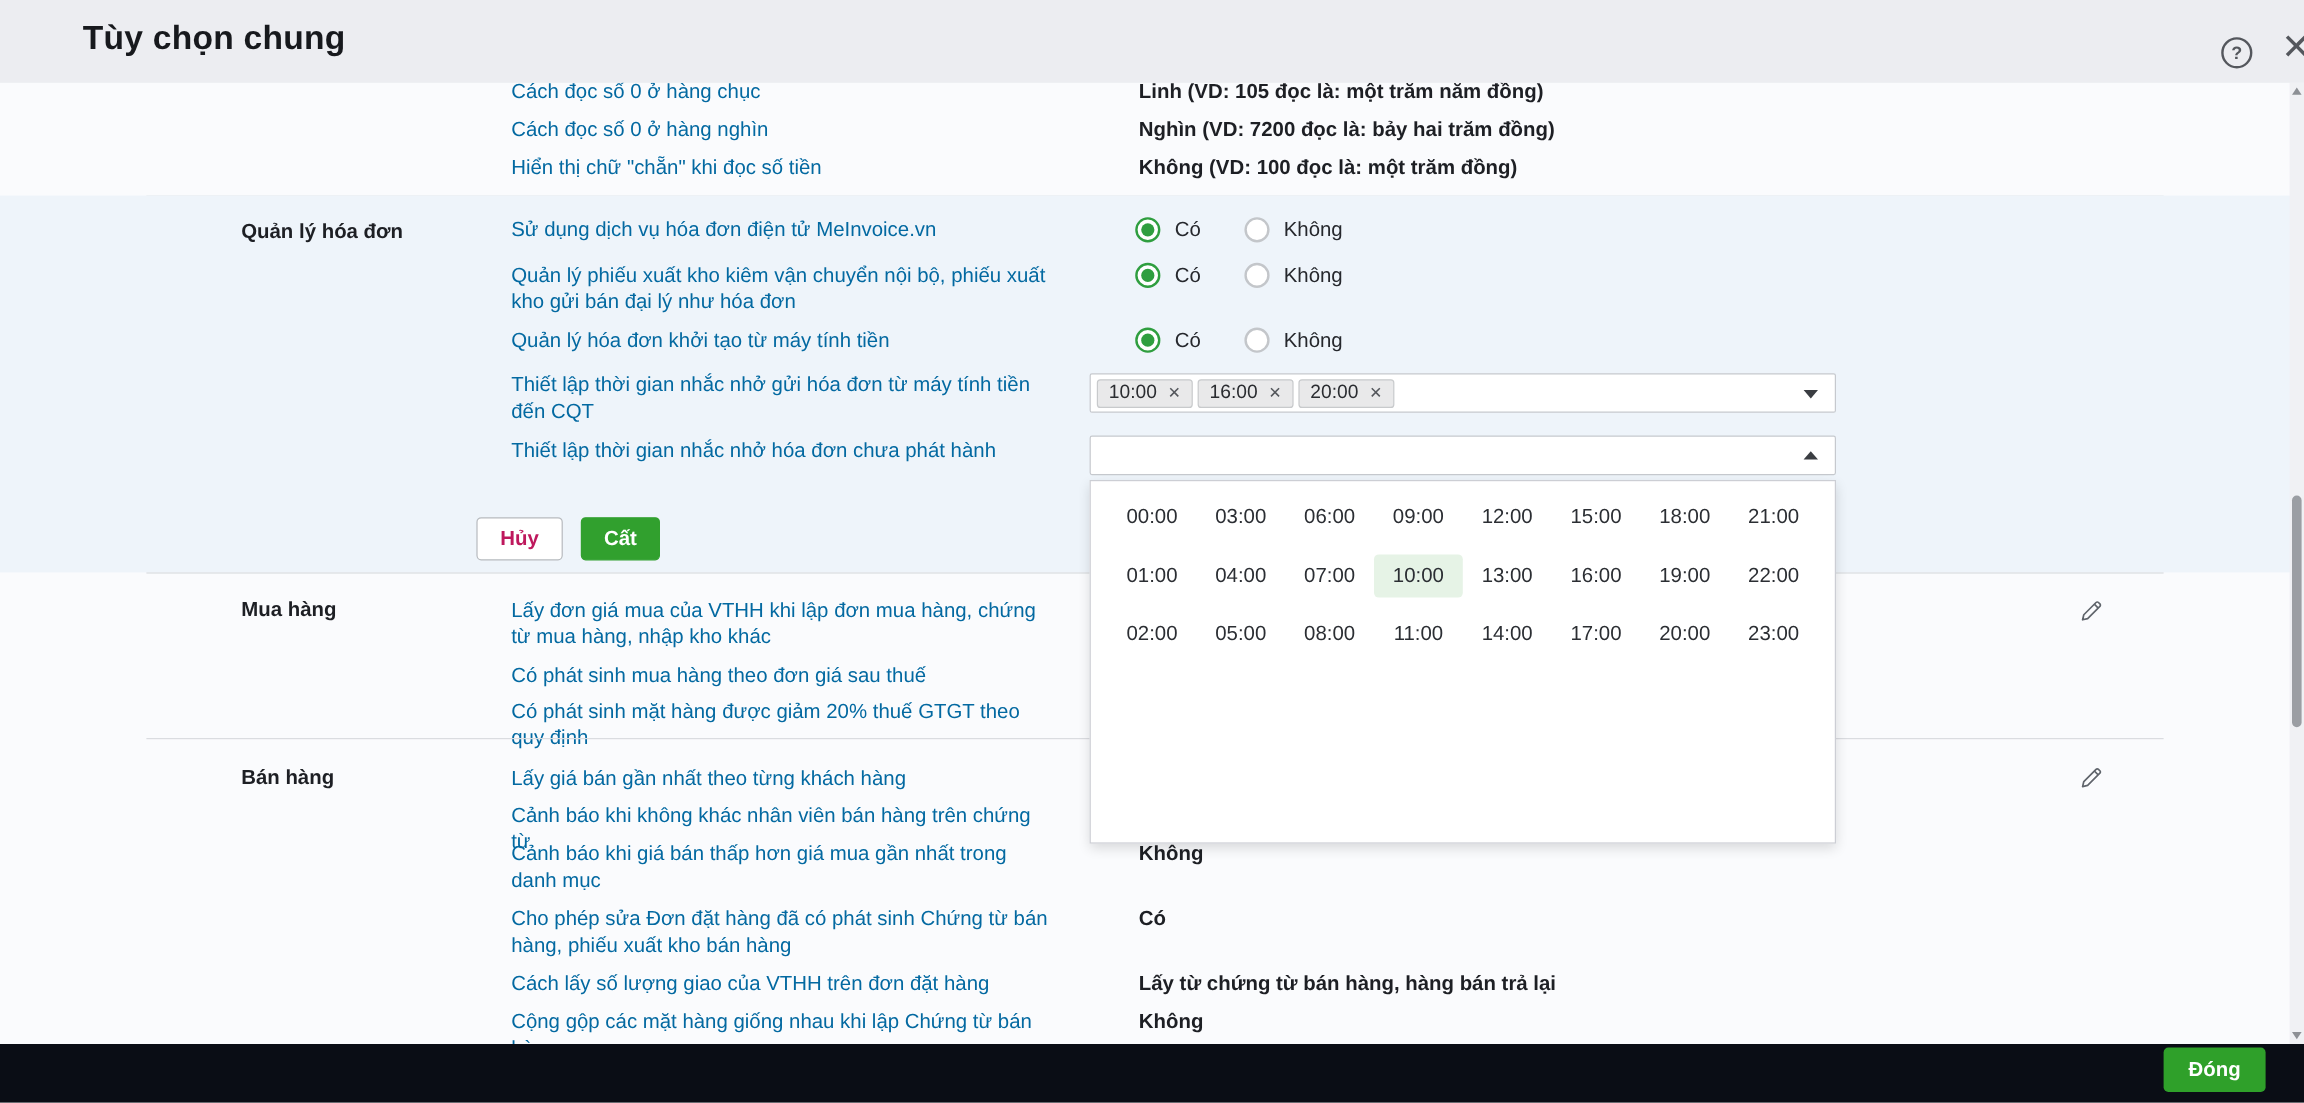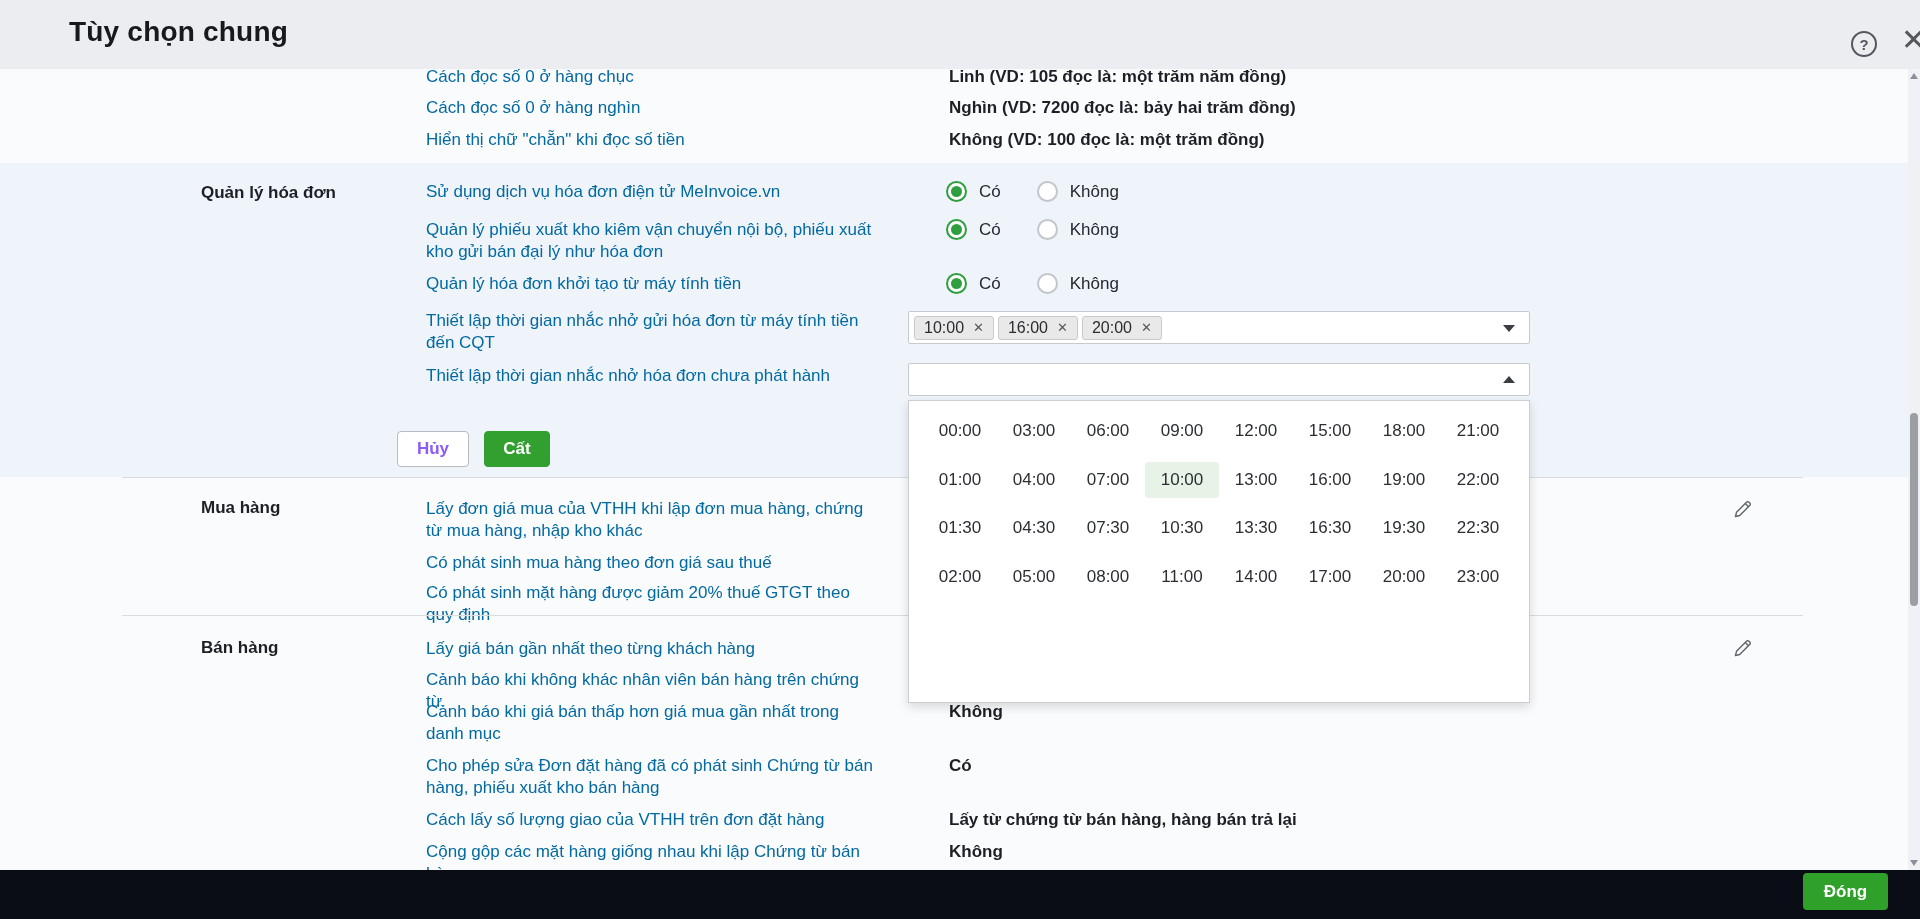--- a/index.html
+++ b/index.html
@@ -42,21 +42,21 @@
   .chip .x{font-size:13px;font-weight:bold;color:#54575c;cursor:pointer;}
   
   .panel{left:908px;top:400px;width:622px;height:303px;background:#fff;border:1px solid #ccced4;
     box-sizing:border-box;box-shadow:0 4px 10px rgba(0,0,0,.14);z-index:20;padding:6px 0 0 14px;}
   .trow{display:flex;height:48.5px;align-items:center;}
   .tcell{width:74px;text-align:center;font-size:17px;color:#2b2e33;padding:8px 0;border-radius:4px;cursor:pointer;}
   .tcell.hl{background:#e6f3e6;}
   
   .btn{position:absolute;box-sizing:border-box;border-radius:4px;font-size:17px;font-weight:bold;
     display:flex;align-items:center;justify-content:center;cursor:pointer;}
-  .btn-cancel{left:397px;top:431px;width:72px;height:36px;background:#fff;border:1px solid #b7babe;color:#8b5cf6;}
+  .btn-cancel{left:397px;top:431px;width:72px;height:36px;background:#fff;border:1px solid #b7babe;color:#be185d;}
   .btn-save{left:484px;top:431px;width:66px;height:36px;background:#31a02e;border:1px solid #31a02e;color:#fff;}
   
   .pencil{width:24px;height:24px;color:#5f646b;cursor:pointer;}
   
   .footer{left:0;top:870px;width:1920px;height:49px;background:#0a0d15;z-index:30;}
   .btn-close-footer{left:1803px;top:3px;width:85px;height:37px;background:#2fa02a;border-radius:4px;
     color:#fff;font-size:17px;font-weight:bold;position:absolute;display:flex;align-items:center;justify-content:center;cursor:pointer;}
   
   .sb-track{left:1908px;top:69px;width:12px;height:801px;background:#f0f1f4;z-index:25;}
   .sb-thumb{position:absolute;left:2px;top:344px;width:8px;height:193px;background:#9b9ea3;border-radius:5px;cursor:pointer;}
@@ -148,30 +148,20 @@
         <div class="tcell">01:00</div>
         <div class="tcell">04:00</div>
         <div class="tcell">07:00</div>
         <div class="tcell hl">10:00</div>
         <div class="tcell">13:00</div>
         <div class="tcell">16:00</div>
         <div class="tcell">19:00</div>
         <div class="tcell">22:00</div>
       </div>
       <div class="trow">
-        <div class="tcell">01:30</div>
-        <div class="tcell">04:30</div>
-        <div class="tcell">07:30</div>
-        <div class="tcell">10:30</div>
-        <div class="tcell">13:30</div>
-        <div class="tcell">16:30</div>
-        <div class="tcell">19:30</div>
-        <div class="tcell">22:30</div>
-      </div>
-      <div class="trow">
         <div class="tcell">02:00</div>
         <div class="tcell">05:00</div>
         <div class="tcell">08:00</div>
         <div class="tcell">11:00</div>
         <div class="tcell">14:00</div>
         <div class="tcell">17:00</div>
         <div class="tcell">20:00</div>
         <div class="tcell">23:00</div>
       </div>
     </div>

